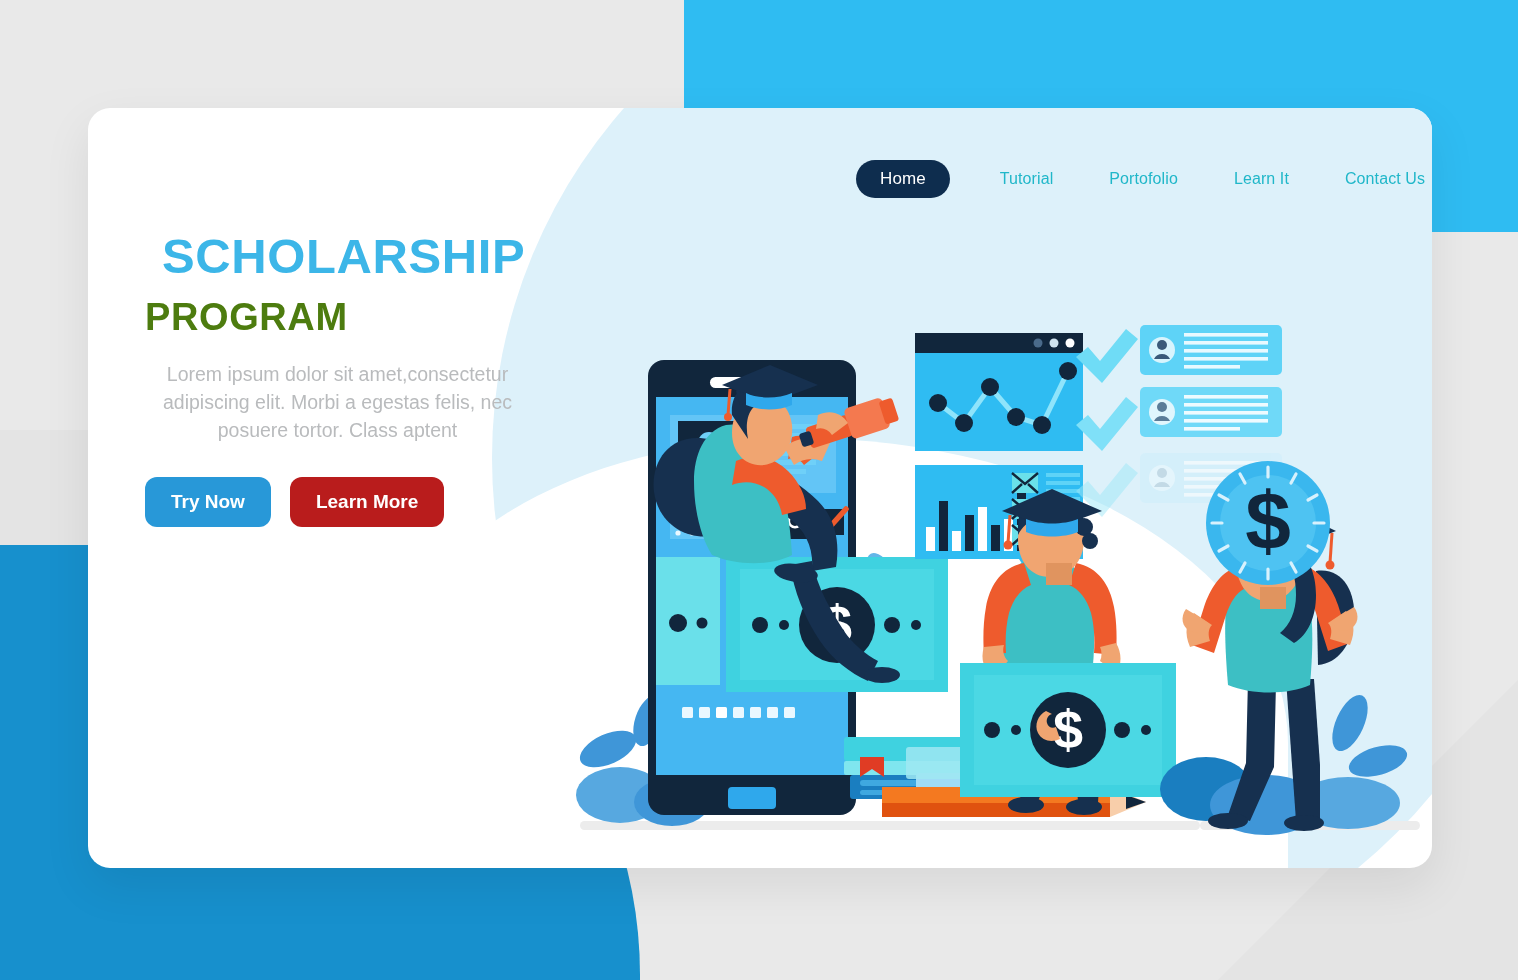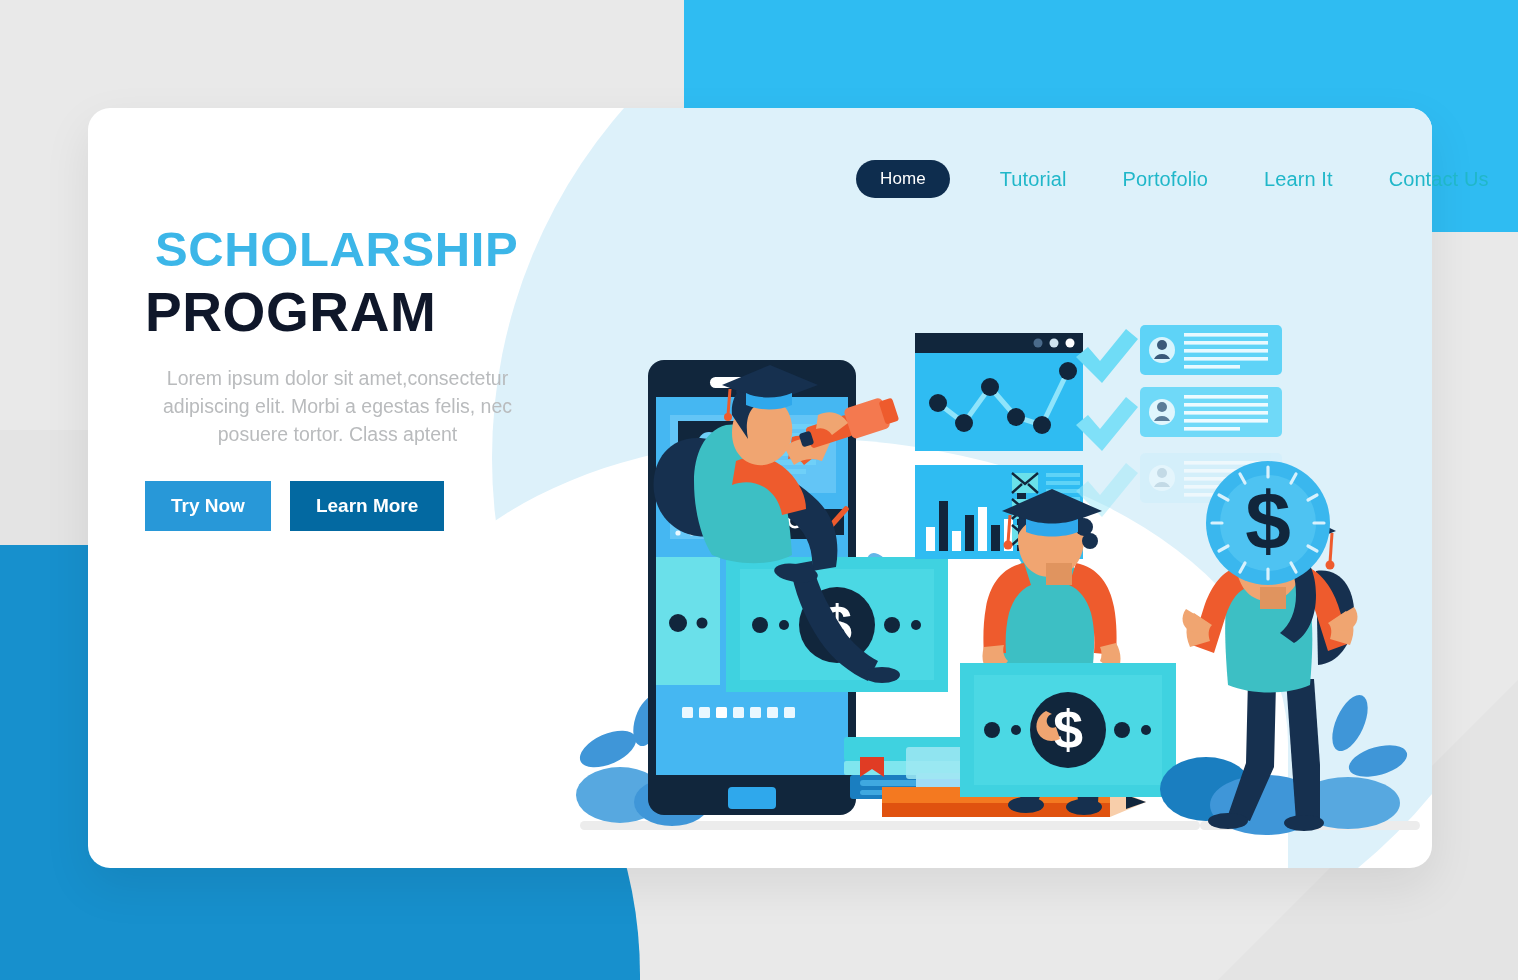--- a/index.html
+++ b/index.html
@@ -48,49 +48,49 @@
     background:#ddf1fa;
   }
   .card-white-wave{
     position:absolute;left:300px;top:330px;width:900px;height:560px;
     background:#ffffff;border-radius:50% 60% 0 0;
   }
 
   
   .nav{position:absolute;left:856px;top:160px;display:flex;align-items:center;gap:0;z-index:40;}
   .nav a{
-    font-size:20px;color:#20b7c9;text-decoration:none;white-space:nowrap;
+    font-size:16px;color:#20b7c9;text-decoration:none;white-space:nowrap;
     padding:0 28px;letter-spacing:.1px;
   }
   .nav a.active{
     background:#0e2d4e;color:#ffffff;border-radius:20px;
     padding:9px 24px;margin-right:22px;font-size:17px;
   }
 
   
   .hero{position:absolute;left:145px;top:215px;width:420px;z-index:30;}
   .h-line1{
     font-size:49px;font-weight:bold;color:#3cb6e8;letter-spacing:.6px;
-    line-height:1.0;margin:10px;
+    line-height:1.0;margin:17px;
   }
   .h-line2{
-    font-size:55px;font-weight:bold;color:#0f172a;letter-spacing:.6px;
+    font-size:38px;font-weight:bold;color:#4d7c0f;letter-spacing:.6px;
     line-height:1.05;margin:4px 0 0 0;
   }
   .hero-sub{
     margin:22px 0 0 0;font-size:19.5px;line-height:1.45;color:#b9bbbd;
     text-align:center;width:385px;
   }
   .btn-row{margin-top:32px;display:flex;gap:19px;}
   .btn{
     border:none;cursor:pointer;font-size:19px;font-weight:bold;color:#fff;
-    border-radius:0;padding:14px 26px;font-family:"Liberation Sans",sans-serif;
+    border-radius:12px;padding:14px 26px;font-family:"Liberation Sans",sans-serif;
   }
   .btn-primary{background:#2898d8;}
-  .btn-dark{background:#0369a1;}
+  .btn-dark{background:#b91c1c;}
 
   
   .illo{position:absolute;left:560px;top:275px;width:860px;height:580px;z-index:25;}
   .illo svg{display:block;}
 </style>
 </head>
 <body>
 
 <div class="stage">
 

